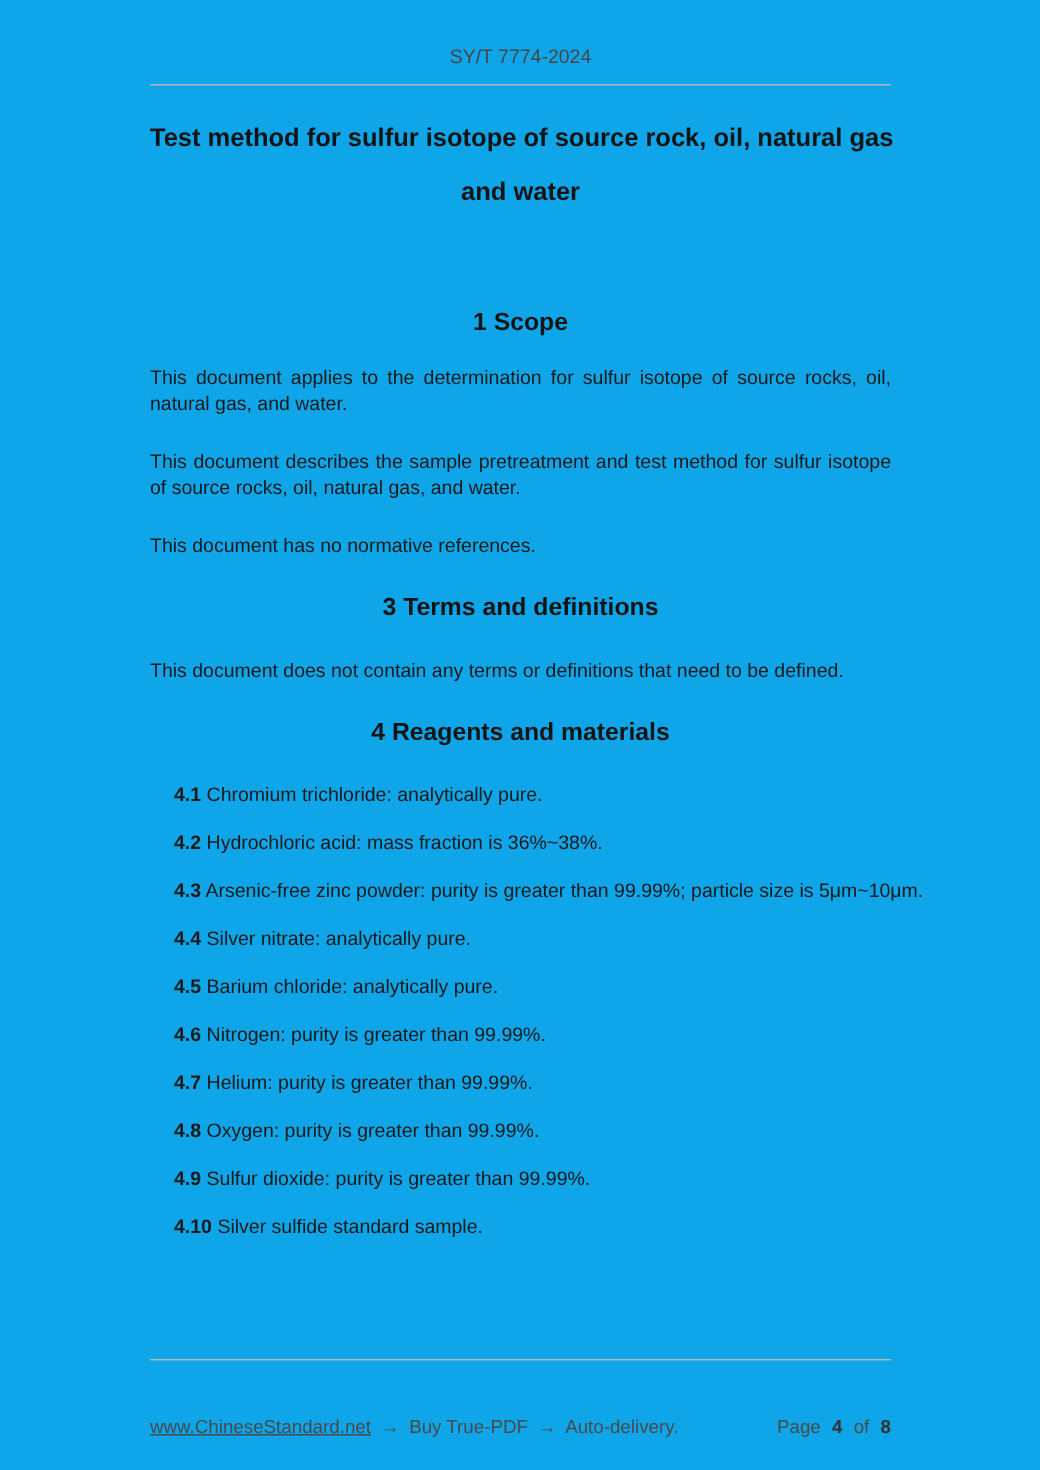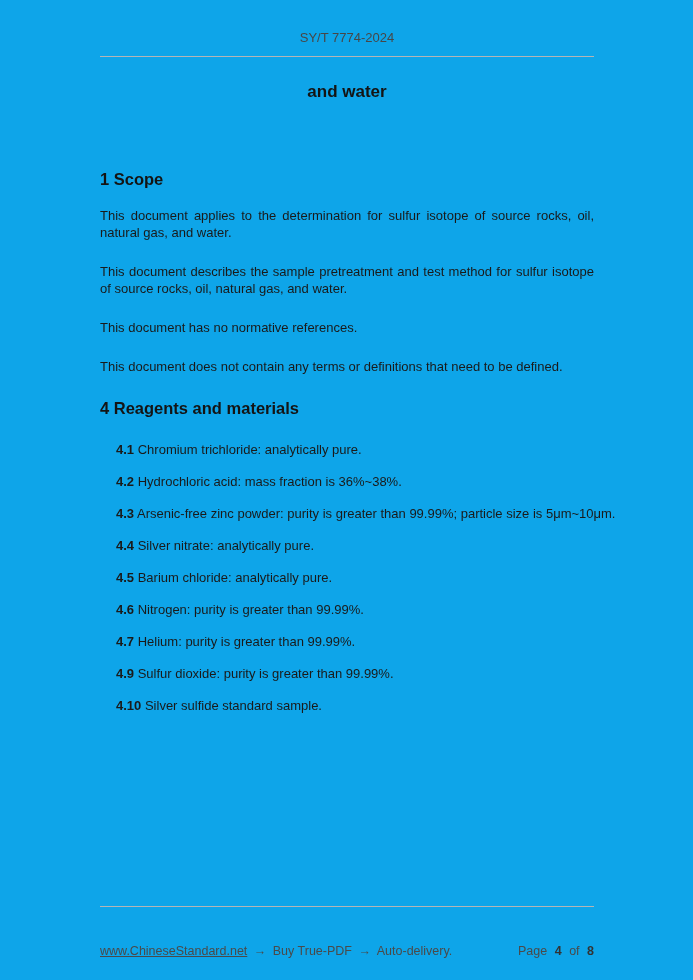--- a/index.html
+++ b/index.html
@@ -34,20 +34,21 @@
     line-height: 36px;
     color: #141414;
   }
   .title .title-line { white-space: nowrap; }
   h2.sec {
     font-size: 16.5px;
     line-height: 22px;
     font-weight: bold;
     margin: 22px 0 0 0;
     color: #141414;
+    text-align: center;
   }
   h2.sec.first { margin-top: 58px; }
   p.para {
     font-size: 13px;
     line-height: 17px;
     margin: 22px 0 0 0;
     text-align: justify;
   }
   p.para.cont { margin-top: 17px; }
   p.item {
@@ -84,29 +85,31 @@
 </style>
 </head>
 <body>
 
 <div class="page">
 
   <div class="doc-code">SY/T 7774-2024</div>
   <hr class="rule">
 
   <div class="title">
+    <div class="title-line">Test method for sulfur isotope of source rock, oil, natural gas</div>
     <div class="title-line">and water</div>
   </div>
 
   <h2 class="sec first">1 Scope</h2>
   <p class="para cont">This document applies to the determination for sulfur isotope of source rocks, oil, natural gas, and water.</p>
   <p class="para">This document describes the sample pretreatment and test method for sulfur isotope of source rocks, oil, natural gas, and water.</p>
 
   <p class="para">This document has no normative references.</p>
 
+  <h2 class="sec">3 Terms and definitions</h2>
   <p class="para">This document does not contain any terms or definitions that need to be defined.</p>
 
   <h2 class="sec">4 Reagents and materials</h2>
 
   <p class="item first">
     <b>4.1</b>
     <span>Chromium trichloride: analytically pure.</span>
   </p>
   <p class="item">
     <b>4.2</b>
@@ -126,20 +129,24 @@
   </p>
   <p class="item">
     <b>4.6</b>
     <span>Nitrogen: purity is greater than 99.99%.</span>
   </p>
   <p class="item">
     <b>4.7</b>
     <span>Helium: purity is greater than 99.99%.</span>
   </p>
   <p class="item">
+    <b>4.8</b>
+    <span>Oxygen: purity is greater than 99.99%.</span>
+  </p>
+  <p class="item">
     <b>4.9</b>
     <span>Sulfur dioxide: purity is greater than 99.99%.</span>
   </p>
   <p class="item">
     <b>4.10</b>
     <span>Silver sulfide standard sample.</span>
   </p>
 
   <div class="footer">
     <div class="footer-left">

